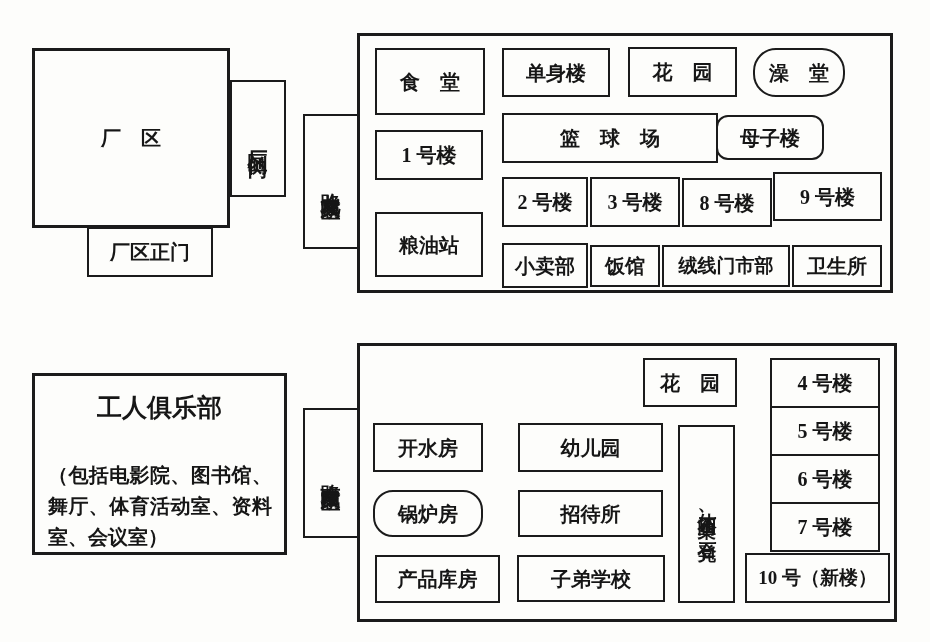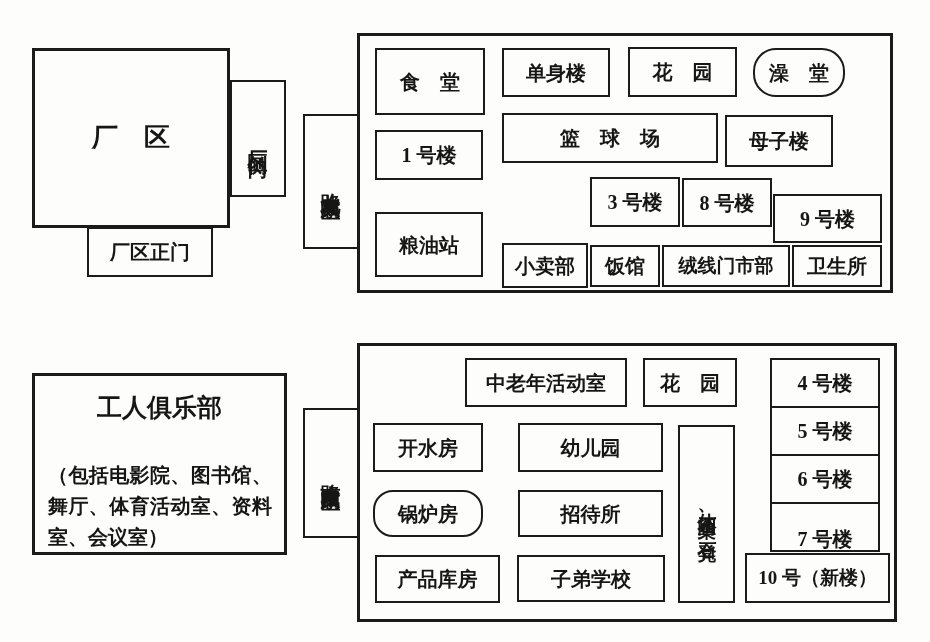--- a/index.html
+++ b/index.html
@@ -57,29 +57,29 @@
     justify-content:flex-start;
     padding:0;
   }
   .col .cell{
     flex:1 1 0;
     display:flex;
     align-items:center;
     justify-content:center;
     border-bottom:2px solid #1b1b1b;
   }
-  .col .cell:last-child{border-bottom:none;align-items:flex-end;}
+  .col .cell:last-child{border-bottom:none;}
 </style>
 </head>
 <body>
 
 <div class="page">
 
   <div class="box b3" style="left:32px;top:48px;width:198px;height:180px;">
-    <span style="font-size:26px;text-align:center;">厂　区</span>
+    <span style="font-size:20px;text-align:center;">厂　区</span>
   </div>
 
   <div class="box vert" style="left:230px;top:80px;width:56px;height:117px;">
     <span>厂区侧门</span>
   </div>
 
   <div class="box" style="left:87px;top:227px;width:126px;height:50px;">
     <span>厂区正门</span>
   </div>
 
@@ -106,35 +106,38 @@
     </div>
 
     <div class="box" style="left:15px;top:94px;width:108px;height:50px;">
       <span>1 号楼</span>
     </div>
 
     <div class="box" style="left:142px;top:77px;width:216px;height:50px;">
       <span>篮　球　场</span>
     </div>
 
-    <div class="box" style="left:365px;top:79px;width:108px;height:52px;">
+    <div class="box" style="left:356px;top:79px;width:108px;height:45px;border-radius:12px;">
       <span>母子楼</span>
     </div>
 
     <div class="box" style="left:15px;top:176px;width:108px;height:65px;">
       <span>粮油站</span>
     </div>
 
+    <div class="box" style="left:142px;top:141px;width:86px;height:50px;">
+      <span>2 号楼</span>
+    </div>
     <div class="box" style="left:230px;top:141px;width:90px;height:50px;">
       <span>3 号楼</span>
     </div>
     <div class="box" style="left:322px;top:142px;width:90px;height:49px;">
       <span>8 号楼</span>
     </div>
-    <div class="box" style="left:413px;top:158px;width:109px;height:49px;">
+    <div class="box" style="left:413px;top:136px;width:109px;height:49px;">
       <span>9 号楼</span>
     </div>
 
     <div class="box" style="left:142px;top:207px;width:86px;height:45px;">
       <span>小卖部</span>
     </div>
     <div class="box" style="left:230px;top:209px;width:70px;height:42px;">
       <span>饭馆</span>
     </div>
     <div class="box small" style="left:302px;top:209px;width:128px;height:42px;">
@@ -149,23 +152,20 @@
     <span class="club-title">工人俱乐部</span>
     <span class="club-desc">（包括电影院、图书馆、舞厅、体育活动室、资料室、会议室）</span>
   </div>
 
   <div class="box vert" style="left:303px;top:408px;width:56px;height:130px;">
     <span>路南家属区</span>
   </div>
 
   <div class="box b3" style="left:357px;top:343px;width:540px;height:279px;">
 
-    <div class="box" style="left:105px;top:12px;width:162px;height:49px;">
-      <span>中老年活动室</span>
-    </div>
 
     <div class="box" style="left:283px;top:12px;width:94px;height:49px;">
       <span>花　园</span>
     </div>
 
     <div class="box col" style="left:410px;top:12px;width:110px;height:194px;">
       <div class="cell">
         <span>4 号楼</span>
       </div>
       <div class="cell">

